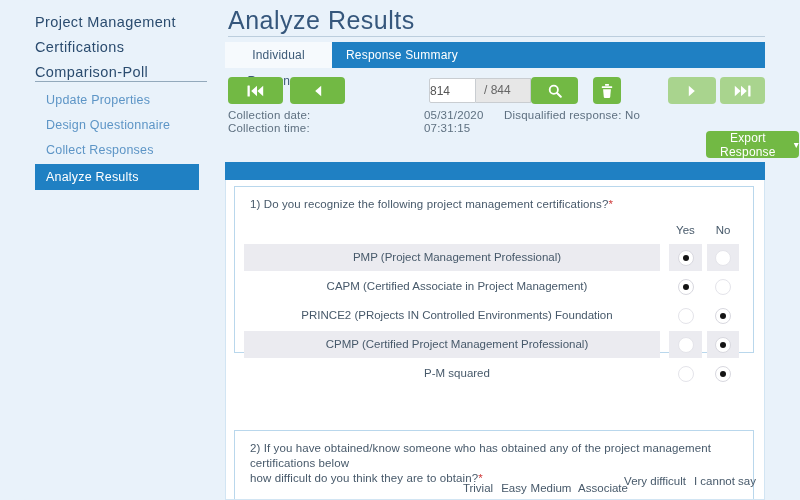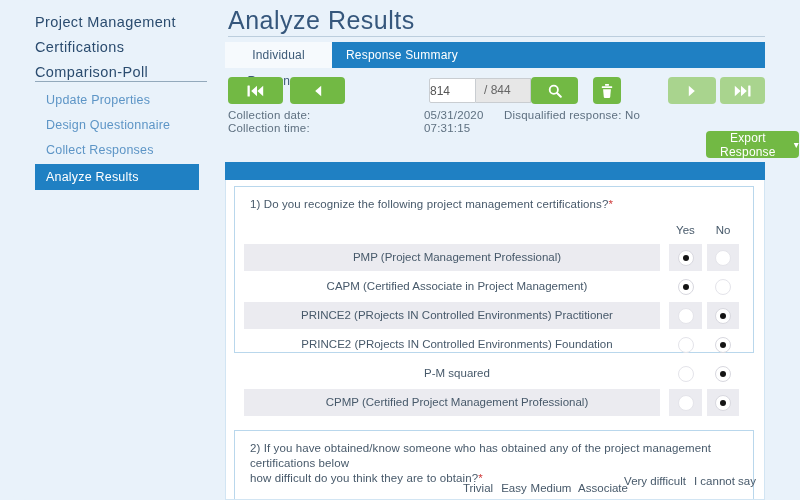--- a/index.html
+++ b/index.html
@@ -180,49 +180,40 @@
           </div>
           <div class="q1-row">
             <div class="q1-label">CAPM (Certified Associate in Project Management)</div>
             <div class="q1-cell">
               <span class="radio sel"></span>
             </div>
             <div class="q1-cell last">
               <span class="radio"></span>
             </div>
           </div>
-          <div class="q1-row odd">
-            <div class="q1-label">PRINCE2 (PRojects IN Controlled Environments) Practitioner</div>
-            <div class="q1-cell">
-              <span class="radio"></span>
-            </div>
-            <div class="q1-cell last">
-              <span class="radio sel"></span>
-            </div>
-          </div>
           <div class="q1-row">
             <div class="q1-label">PRINCE2 (PRojects IN Controlled Environments) Foundation</div>
             <div class="q1-cell">
               <span class="radio"></span>
             </div>
             <div class="q1-cell last">
               <span class="radio sel"></span>
             </div>
           </div>
+          <div class="q1-row odd">
+            <div class="q1-label">CPMP (Certified Project Management Professional)</div>
+            <div class="q1-cell">
+              <span class="radio"></span>
+            </div>
+            <div class="q1-cell last">
+              <span class="radio sel"></span>
+            </div>
+          </div>
           <div class="q1-row">
             <div class="q1-label">P-M squared</div>
-            <div class="q1-cell">
-              <span class="radio"></span>
-            </div>
-            <div class="q1-cell last">
-              <span class="radio sel"></span>
-            </div>
-          </div>
-          <div class="q1-row odd">
-            <div class="q1-label">CPMP (Certified Project Management Professional)</div>
             <div class="q1-cell">
               <span class="radio"></span>
             </div>
             <div class="q1-cell last">
               <span class="radio sel"></span>
             </div>
           </div>
         </div>
     </div>
 

